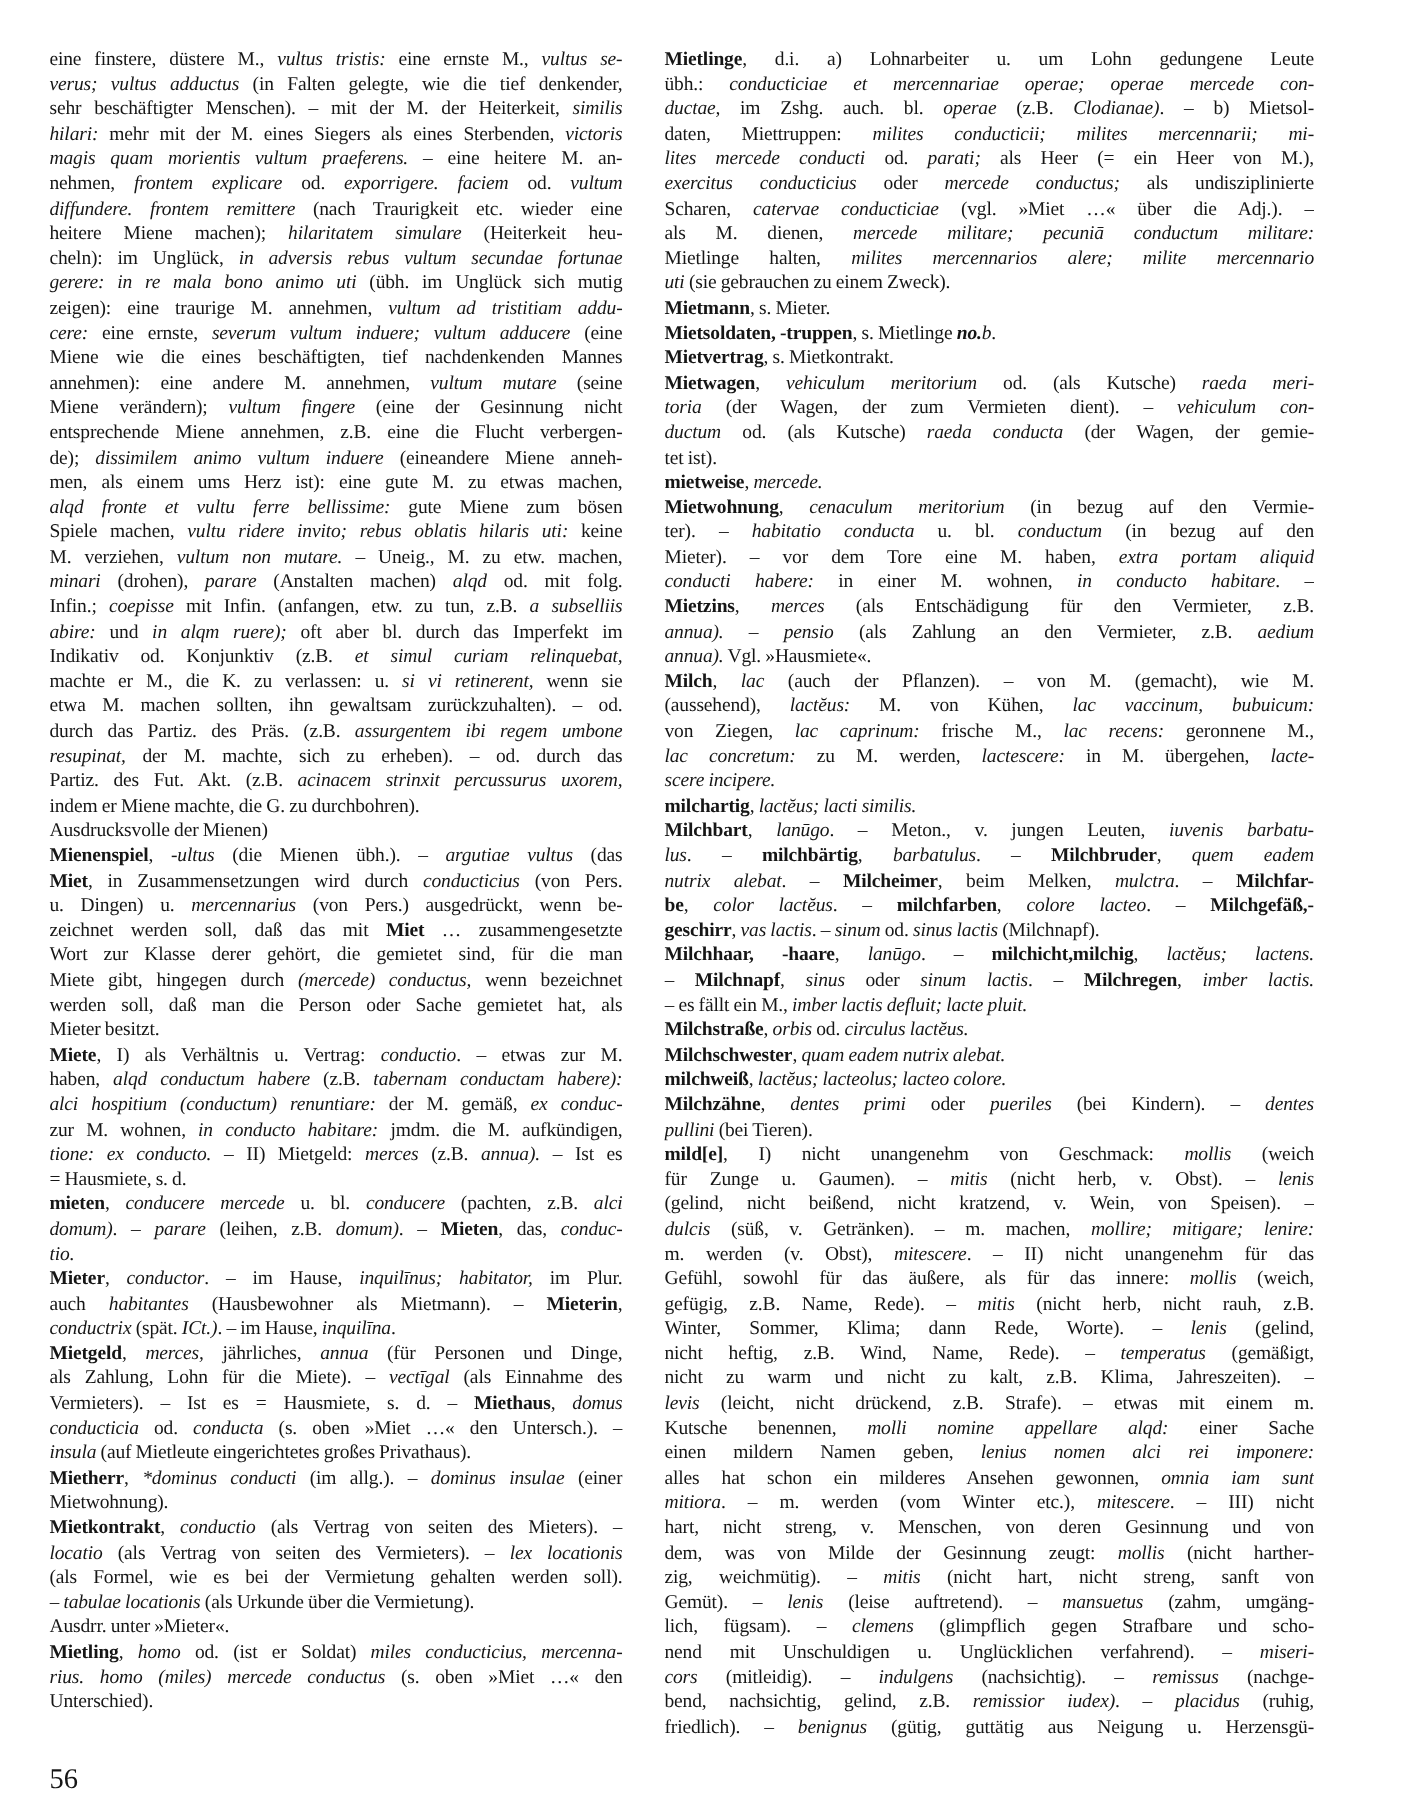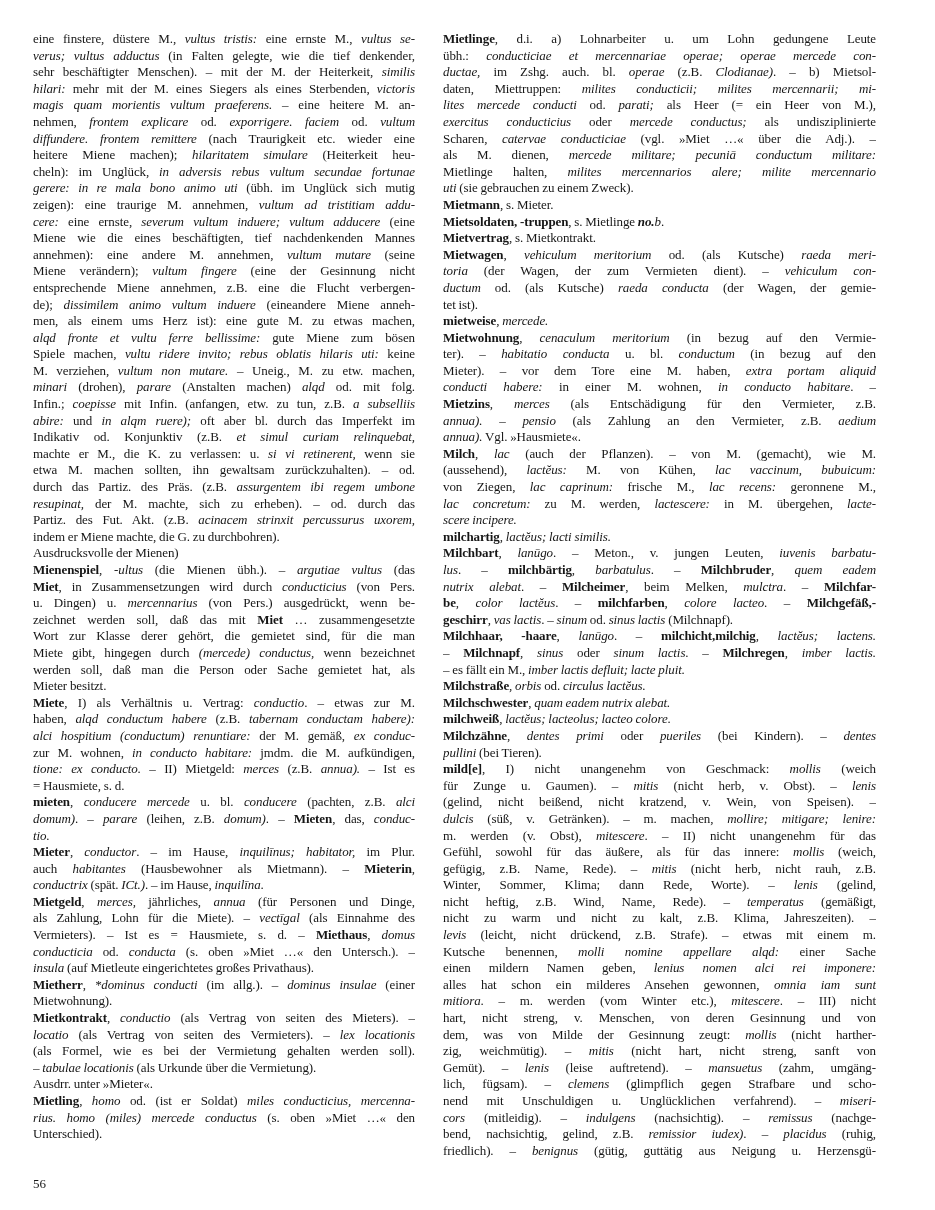--- a/index.html
+++ b/index.html
@@ -37,21 +37,21 @@
     text-align-last: left;
   }
   .st-n { font-style: normal; font-weight: normal; }
   .st-i { font-style: italic; }
   .st-b { font-weight: bold; }
   .st-bi { font-weight: bold; font-style: italic; margin-top: 18px; }
   .page-number {
     position: absolute;
     left: 33px;
     top: 1176px;
-    font-size: 13px;
+    font-size: 19px;
   }
 </style>
 </head>
 <body>
 
 <div class="page">
   <div class="col col-left">
       <div class="line"><span class="st-n">eine finstere, düstere M., </span><span class="st-i">vultus tristis:</span><span class="st-n"> eine ernste M., </span><span class="st-i">vultus se-</span></div>
       <div class="line"><span class="st-i">verus; vultus adductus</span><span class="st-n"> (in Falten gelegte, wie die tief denkender,</span></div>
       <div class="line"><span class="st-n">sehr beschäftigter Menschen). – mit der M. der Heiterkeit, </span><span class="st-i">similis</span></div>

